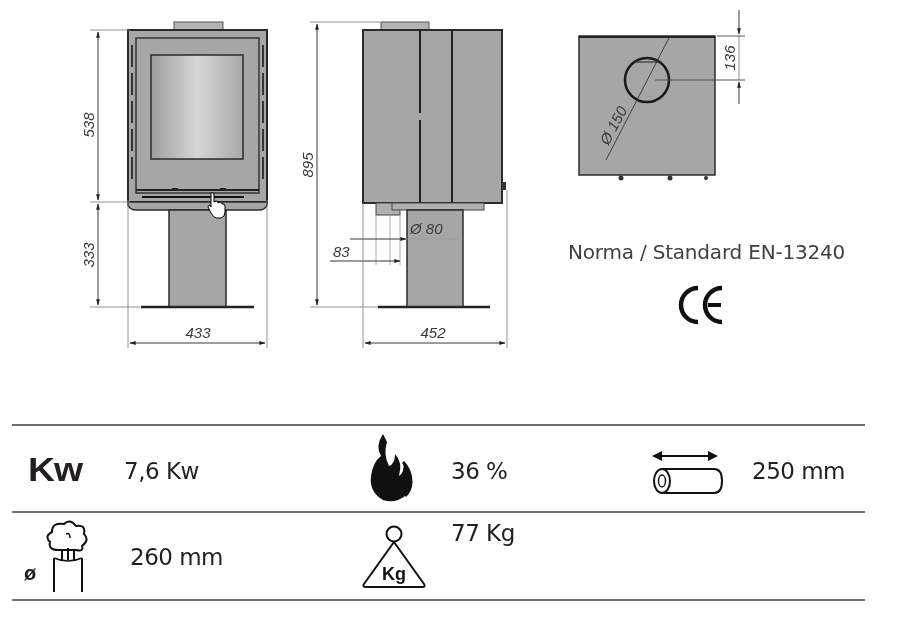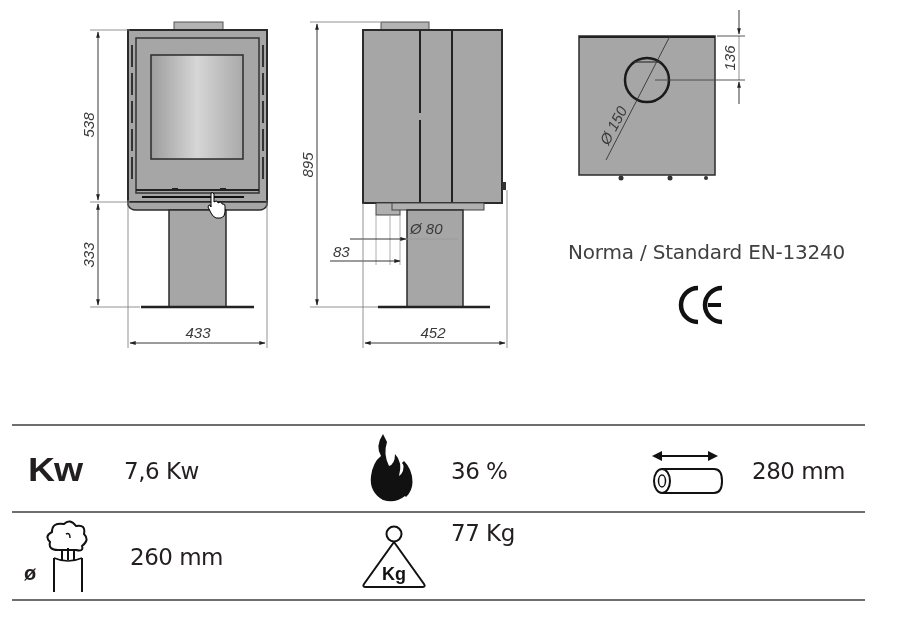--- a/index.html
+++ b/index.html
@@ -143,21 +143,21 @@
 <div class="val" style="left:451px; top:458px;">36 %</div>
 
 <svg class="cell-icon" style="left:650px; top:446px;" width="76" height="52" viewBox="0 0 76 52">
   <line x1="6" y1="10" x2="64" y2="10" stroke="#111" stroke-width="2"></line>
   <path d="M2,10 L12,5 L12,15 Z" fill="#111"></path>
   <path d="M68,10 L58,5 L58,15 Z" fill="#111"></path>
   <path d="M12,23 L64,23 Q72,23 72,35 Q72,47 64,47 L12,47" fill="none" stroke="#111" stroke-width="2"></path>
   <ellipse cx="12" cy="35" rx="8" ry="12" fill="#fff" stroke="#111" stroke-width="2"></ellipse>
   <ellipse cx="12" cy="35" rx="3.5" ry="6" fill="none" stroke="#111" stroke-width="1.5"></ellipse>
 </svg>
-<div class="val" style="left:752px; top:458px;">280 mm</div>
+<div class="val" style="left:752px; top:458px;">250 mm</div>
 
 <div class="cell-icon" style="left:24px; top:562px; font-family:'Liberation Sans',sans-serif; font-weight:bold; font-size:20px;">ø</div>
 <svg class="cell-icon" style="left:42px; top:520px;" width="50" height="74" viewBox="0 0 50 74">
   <path d="M16,30 Q6,30 8,22 Q2,16 10,12 Q10,2 22,4 Q28,-2 34,6 Q44,4 42,14 Q48,20 40,26 Q42,32 34,30 Z" fill="#fff" stroke="#111" stroke-width="2"></path>
   <path d="M24,14 Q28,12 28,18" fill="none" stroke="#111" stroke-width="1.5"></path>
   <line x1="20" y1="30" x2="20" y2="40" stroke="#111" stroke-width="2"></line>
   <line x1="26" y1="28" x2="26" y2="40" stroke="#111" stroke-width="2"></line>
   <line x1="32" y1="30" x2="32" y2="40" stroke="#111" stroke-width="2"></line>
   <line x1="12" y1="38" x2="12" y2="72" stroke="#111" stroke-width="2"></line>
   <line x1="40" y1="38" x2="40" y2="72" stroke="#111" stroke-width="2"></line>

